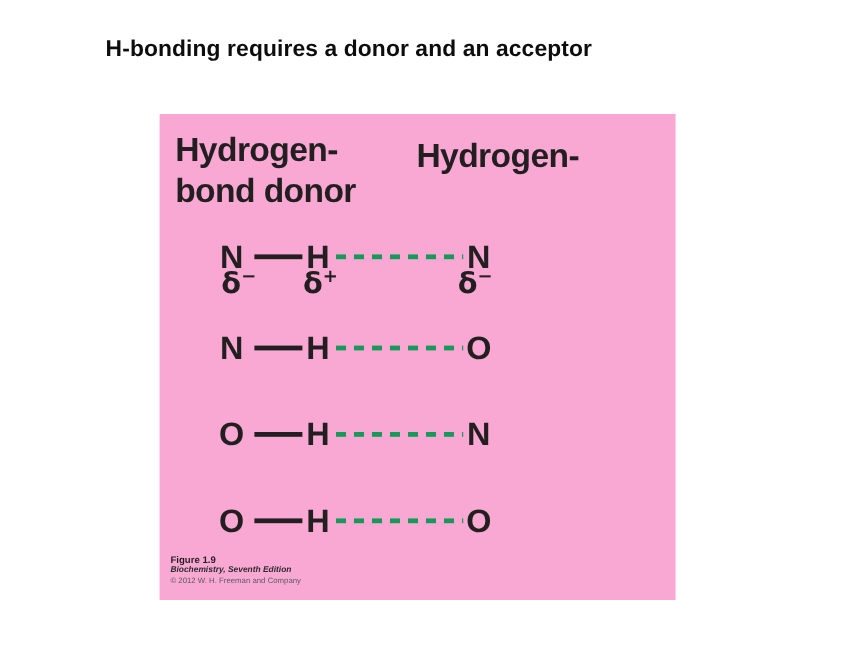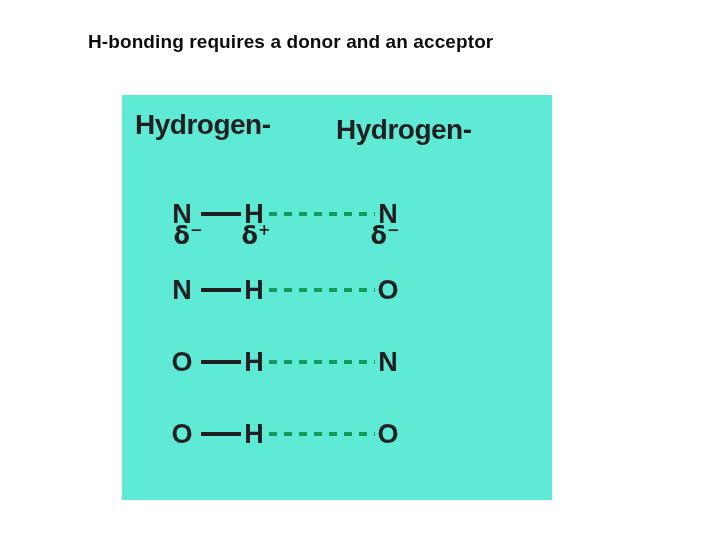--- a/index.html
+++ b/index.html
@@ -14,22 +14,22 @@
 
   
   .slide-title {
     position:absolute; left:88px; top:31px;
     font-size:19px; font-weight:700; color:#0d0d0d;
     letter-spacing:0.1px; white-space:nowrap;
   }
 
   
   .figure {
-    position:absolute; left:122px; top:95px;
-    width:430px; height:405px; background:#5eead4;
+    position:absolute; left:133px; top:95px;
+    width:430px; height:405px; background:#f9a8d4;
   }
 
   
   .hdr {
     position:absolute;
     font-size:28px; font-weight:700; line-height:34px;
     letter-spacing:-0.5px; color:#231f20; white-space:nowrap;
   }
   .hdr-donor    { left:13px;  top:13px; }
   .hdr-acceptor { left:214px; top:18px; }
@@ -84,20 +84,21 @@
 </style>
 </head>
 <body>
 
 <div class="slide-title">H-bonding requires a donor and an acceptor</div>
 
 <div class="figure">
 
   <div class="hdr hdr-donor">
     <span>Hydrogen-</span>
+    <span>bond donor</span>
   </div>
   <div class="hdr hdr-acceptor">
     <span>Hydrogen-</span>
   </div>
 
   <div class="row row-1">
     <span class="atom atom-donor">N</span>
     <span class="sigma"></span>
     <span class="atom atom-h">H</span>
     <span class="dash"></span>
@@ -127,14 +128,19 @@
   </div>
 
   <div class="row row-4">
     <span class="atom atom-donor">O</span>
     <span class="sigma"></span>
     <span class="atom atom-h">H</span>
     <span class="dash"></span>
     <span class="atom atom-acceptor">O</span>
   </div>
 
+  <div class="caption">
+    <div class="cap-fig">Figure 1.9</div>
+    <div class="cap-book">Biochemistry, Seventh Edition</div>
+    <div class="cap-copy">© 2012 W. H. Freeman and Company</div>
+  </div>
 
 </div>
 
 </body></html>

